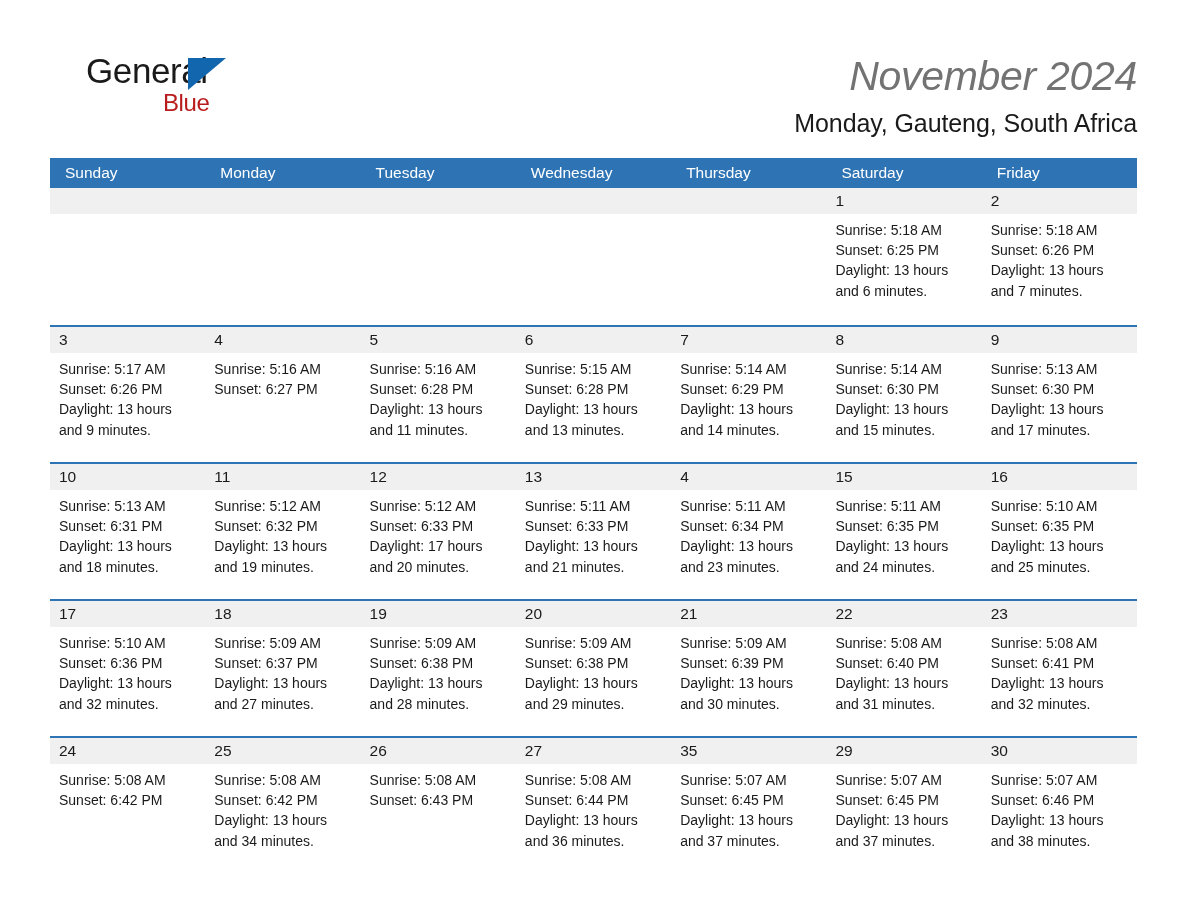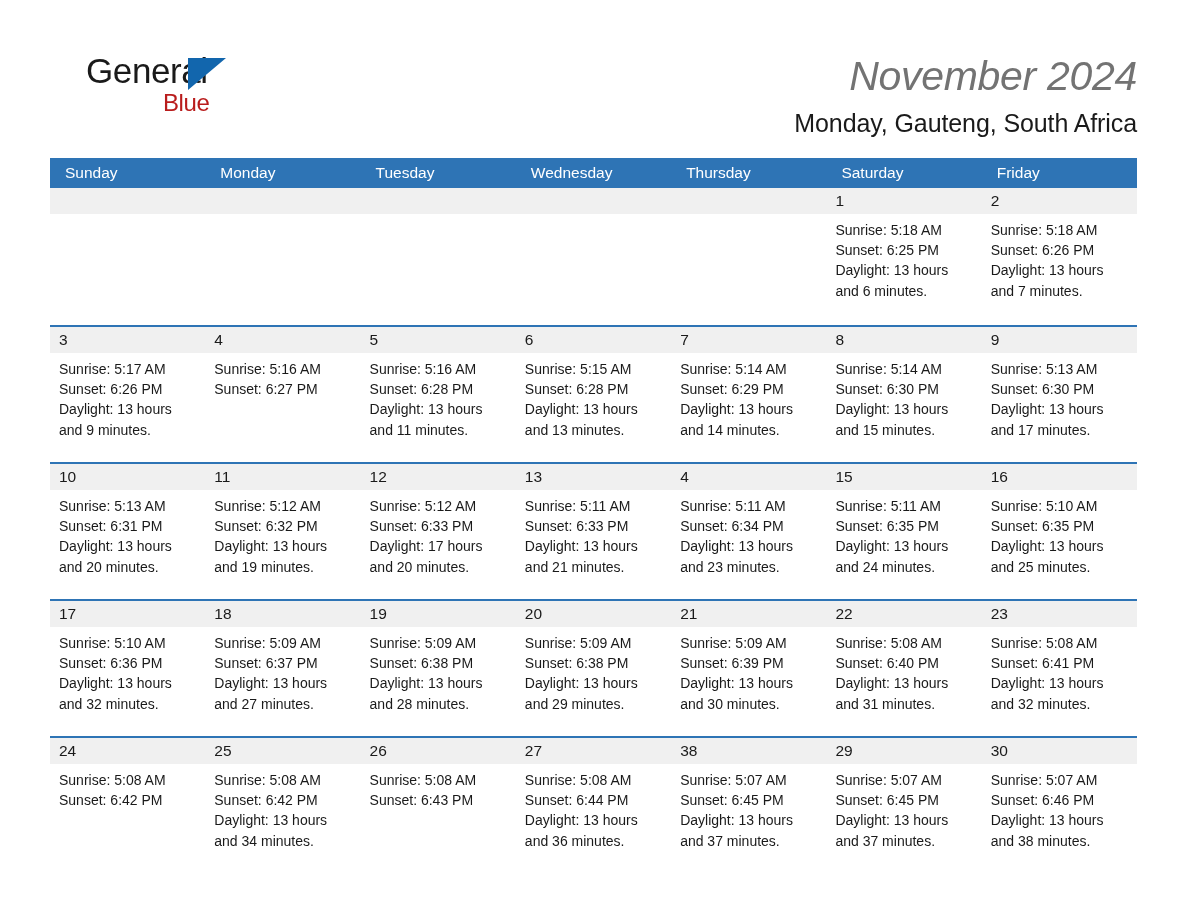--- a/index.html
+++ b/index.html
@@ -293,21 +293,21 @@
               <div class="day-line wrap">Daylight: 13 hours and 17 minutes.</div>
             </div>
           </div>
         </div>
         <div class="week tall">
           <div class="day">
             <div class="day-num">10</div>
             <div class="day-body">
               <div class="day-line">Sunrise: 5:13 AM</div>
               <div class="day-line">Sunset: 6:31 PM</div>
-              <div class="day-line wrap">Daylight: 13 hours and 20 minutes.</div>
+              <div class="day-line wrap">Daylight: 13 hours and 18 minutes.</div>
             </div>
           </div>
           <div class="day">
             <div class="day-num">11</div>
             <div class="day-body">
               <div class="day-line">Sunrise: 5:12 AM</div>
               <div class="day-line">Sunset: 6:32 PM</div>
               <div class="day-line wrap">Daylight: 13 hours and 19 minutes.</div>
             </div>
           </div>
@@ -435,21 +435,21 @@
           </div>
           <div class="day">
             <div class="day-num">27</div>
             <div class="day-body">
               <div class="day-line">Sunrise: 5:08 AM</div>
               <div class="day-line">Sunset: 6:44 PM</div>
               <div class="day-line wrap">Daylight: 13 hours and 36 minutes.</div>
             </div>
           </div>
           <div class="day">
-            <div class="day-num">38</div>
+            <div class="day-num">35</div>
             <div class="day-body">
               <div class="day-line">Sunrise: 5:07 AM</div>
               <div class="day-line">Sunset: 6:45 PM</div>
               <div class="day-line wrap">Daylight: 13 hours and 37 minutes.</div>
             </div>
           </div>
           <div class="day">
             <div class="day-num">29</div>
             <div class="day-body">
               <div class="day-line">Sunrise: 5:07 AM</div>

